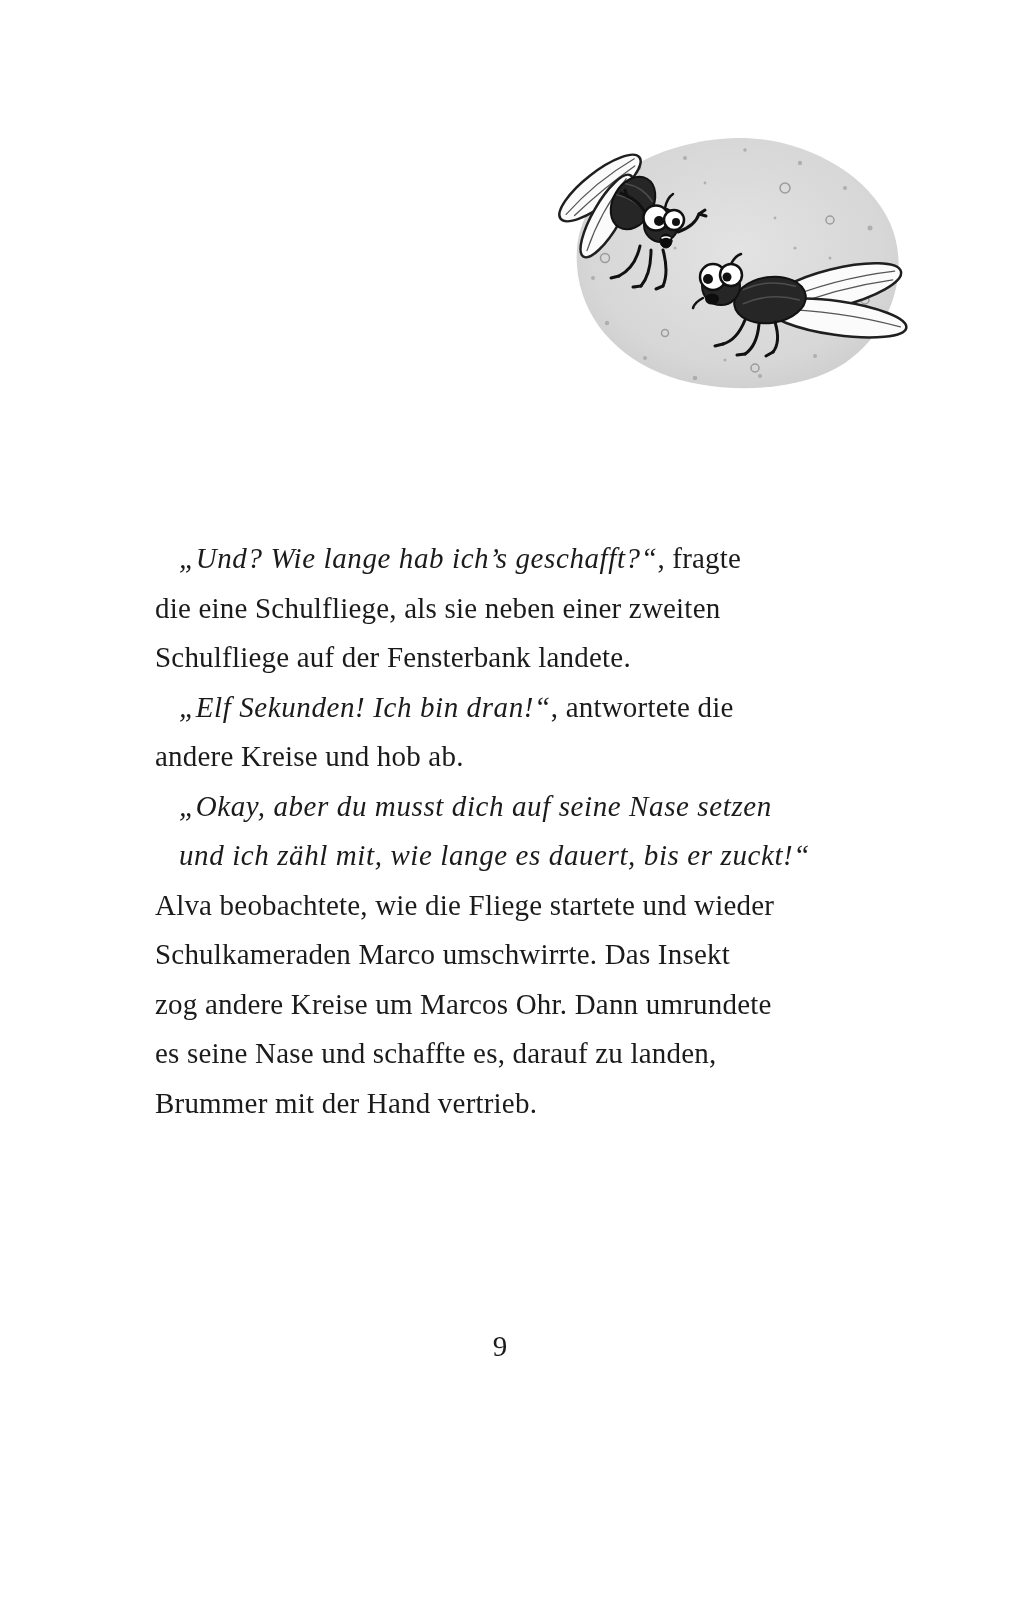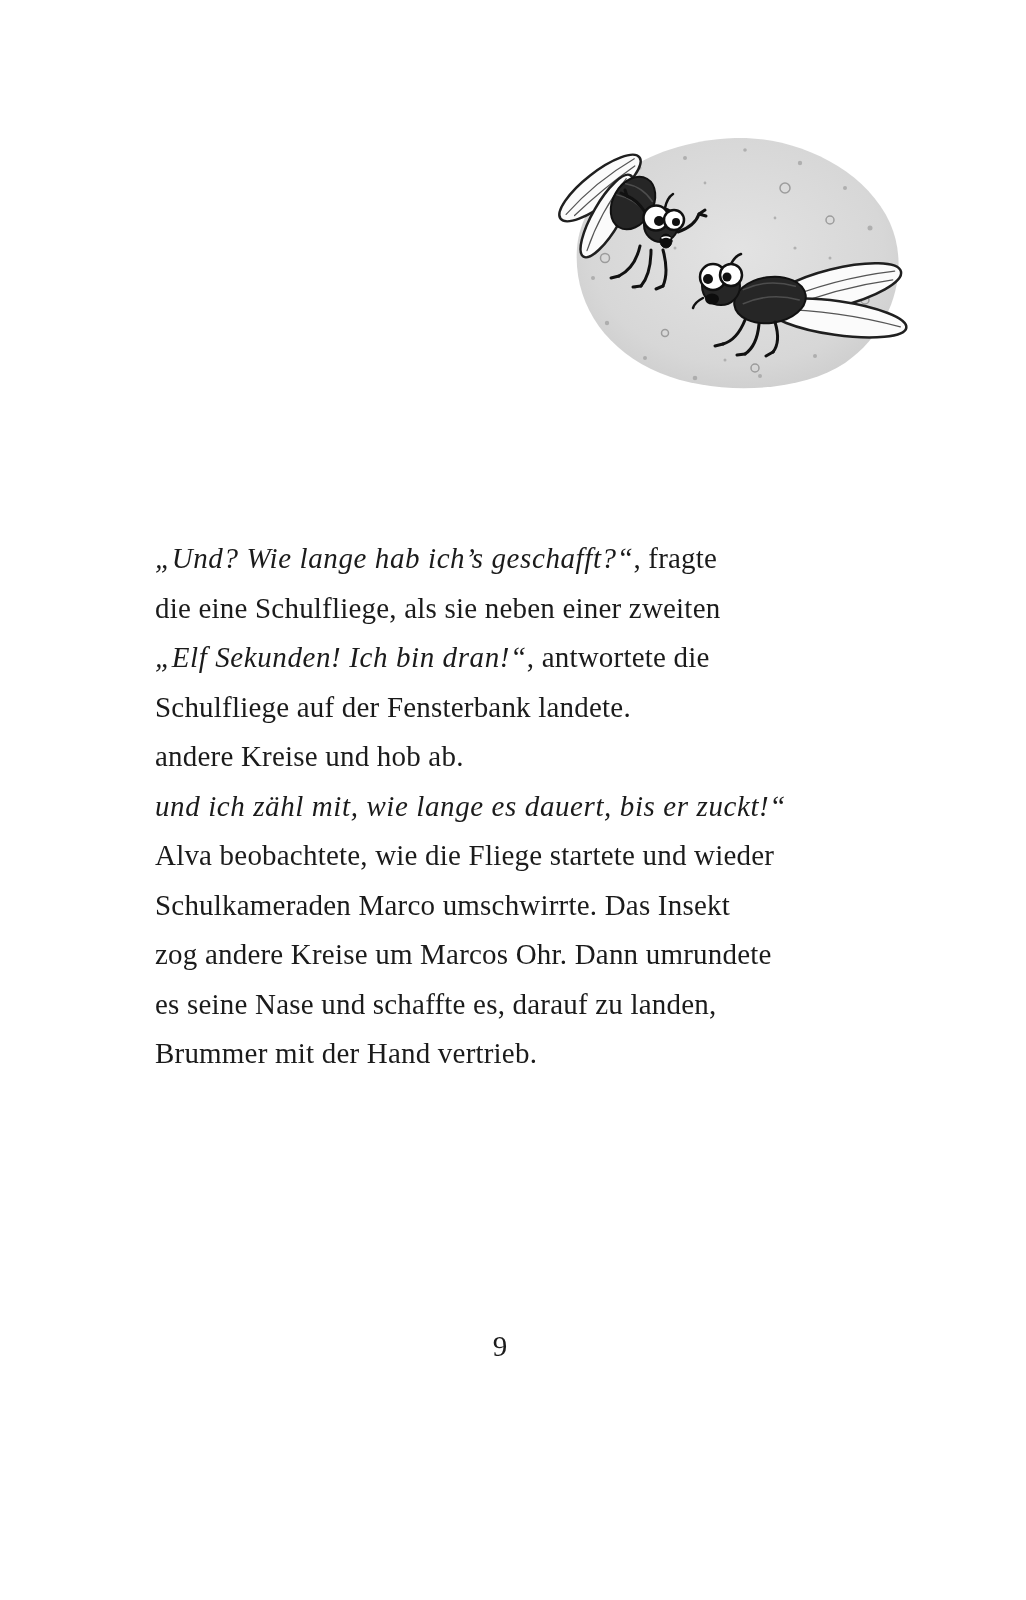--- a/index.html
+++ b/index.html
@@ -38,20 +38,21 @@
     margin: 0;
     font-size: 29px;
     line-height: 49.5px;
     letter-spacing: 0.2px;
     white-space: nowrap;
   }
   .seg { font-style: normal; }
   .seg.italic {
     font-style: italic;
     letter-spacing: 0.6px;
+    margin-left: 24px;
   }
   .page-number {
     position: absolute;
     left: 155px;
     top: 1330px;
     width: 690px;
     text-align: center;
     font-size: 29px;
     color: #1b1b1b;
   }
@@ -182,23 +183,24 @@
 
         <ellipse cx="167" cy="171" rx="7" ry="5.5" fill="#0d0d0d"></ellipse>
         <path d="M158 170 q-8 4 -10 10" fill="none" stroke="#111" stroke-width="2.5"></path>
       </g>
     </svg>
   </div>
 
   <div class="text-block">
       <p class="line"><span class="seg italic">„Und? Wie lange hab ich’s geschafft?“</span><span class="seg">, fragte</span></p>
       <p class="line"><span class="seg">die eine Schulfliege, als sie neben einer zweiten</span></p>
+      <p class="line"><span class="seg">Schulfliege auf der Fensterbank landete.</span></p>
       <p class="line"><span class="seg italic">„Elf Sekunden! Ich bin dran!“</span><span class="seg">, antwortete die</span></p>
-      <p class="line"><span class="seg">Schulfliege auf der Fensterbank landete.</span></p>
       <p class="line"><span class="seg">andere Kreise und hob ab.</span></p>
+      <p class="line"><span class="seg italic">„Okay, aber du musst dich auf seine Nase setzen</span></p>
       <p class="line"><span class="seg italic">und ich zähl mit, wie lange es dauert, bis er zuckt!“</span></p>
       <p class="line"><span class="seg">Alva beobachtete, wie die Fliege startete und wieder</span></p>
       <p class="line"><span class="seg">Schulkameraden Marco umschwirrte. Das Insekt</span></p>
       <p class="line"><span class="seg">zog andere Kreise um Marcos Ohr. Dann umrundete</span></p>
       <p class="line"><span class="seg">es seine Nase und schaffte es, darauf zu landen,</span></p>
       <p class="line"><span class="seg">Brummer mit der Hand vertrieb.</span></p>
     </div>
 
   <div class="page-number">9</div>
 

